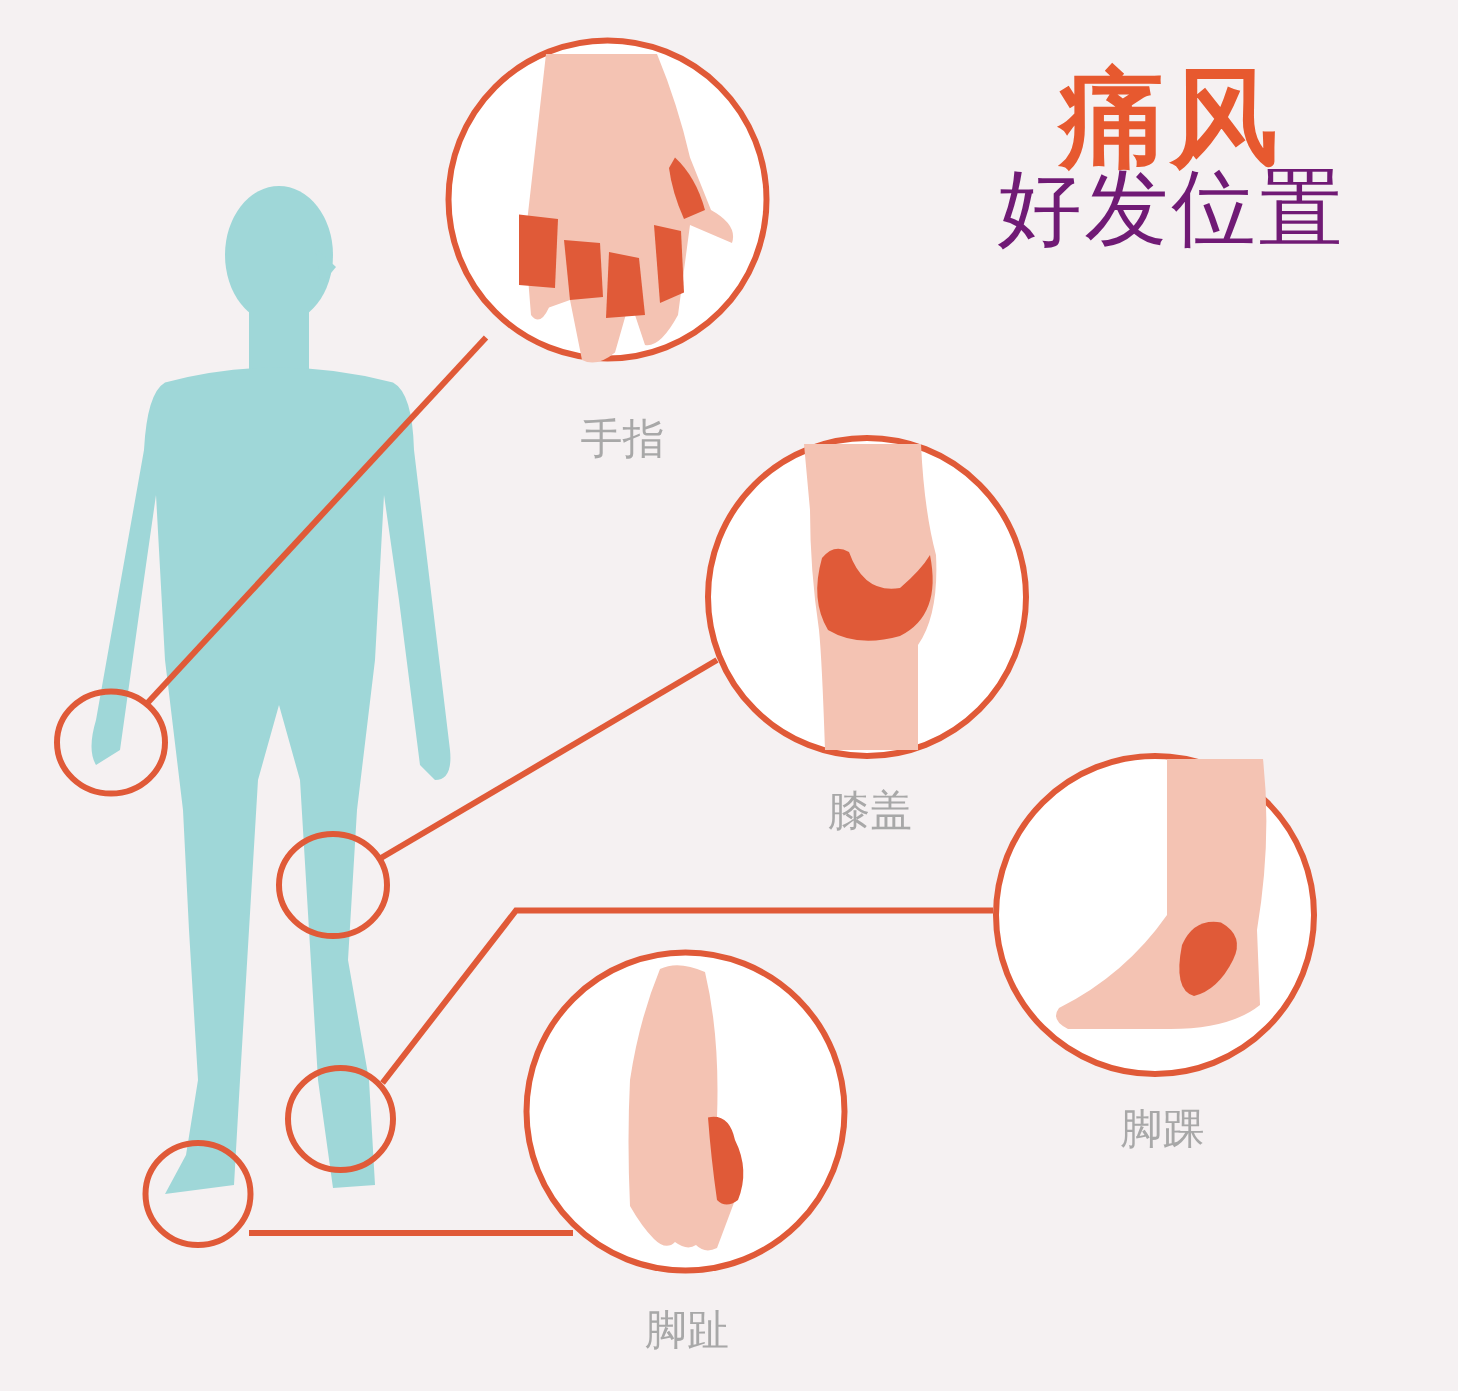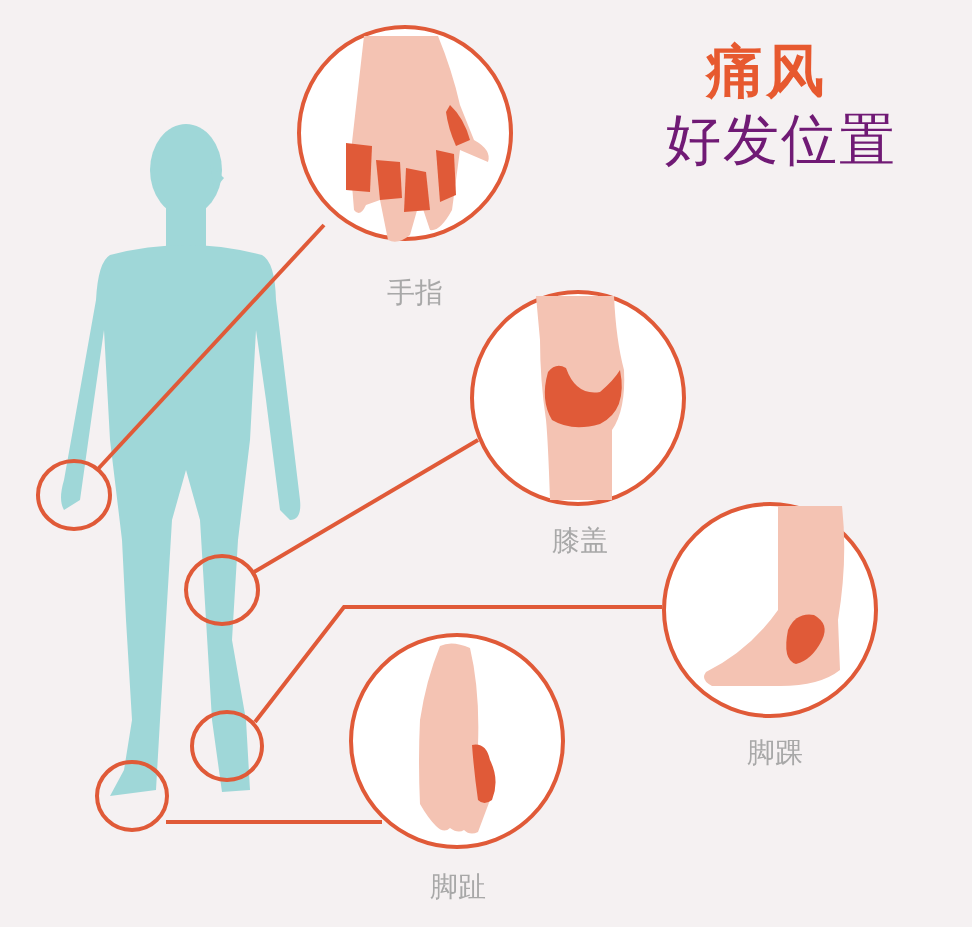--- a/index.html
+++ b/index.html
@@ -1,18 +1,18 @@
 <!DOCTYPE html>
 <html><head>
 <meta charset="utf-8">
 <style>
   html, body { margin:0; padding:0; }
   body { width:972px; height:927px; background:#f5f1f2; position:relative; overflow:hidden; font-family:"DejaVu Sans", sans-serif; }
   .title { position:absolute; font-weight:bold; letter-spacing:2px; }
-  .t1 { left:706px; top:42px; font-size:58px; color:#e7592f; line-height:1; }
+  .t1 { left:706px; top:42px; font-size:72px; color:#e7592f; line-height:1; }
   .t2 { left:665px; top:112px; font-size:56px; color:#701a75; line-height:1; font-weight:normal; }
   svg.main { position:absolute; left:0; top:0; }
 </style>
 </head>
 <body>
 
 <svg class="main" width="972" height="927" viewBox="0 0 972 927">
 
   <g fill="#9fd7d8">
     <ellipse cx="186" cy="170" rx="36" ry="46"></ellipse>

